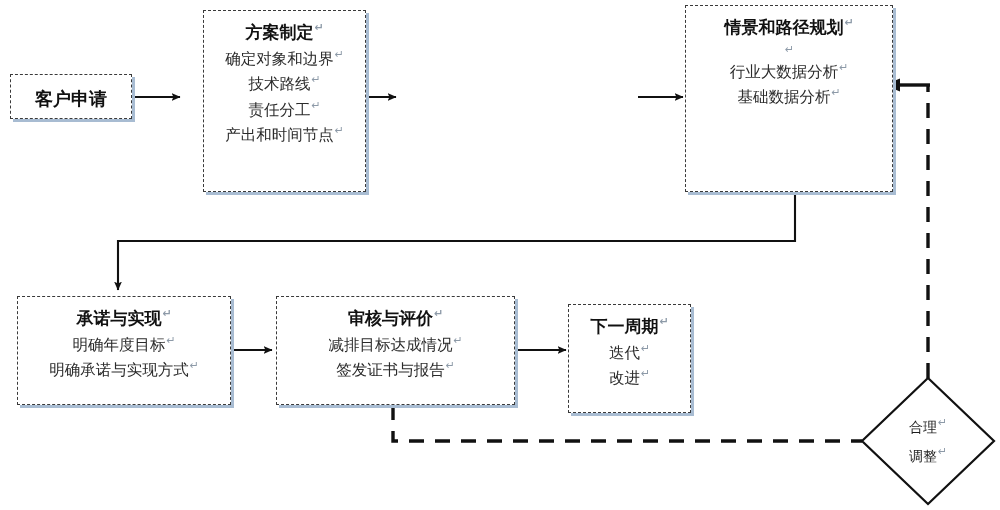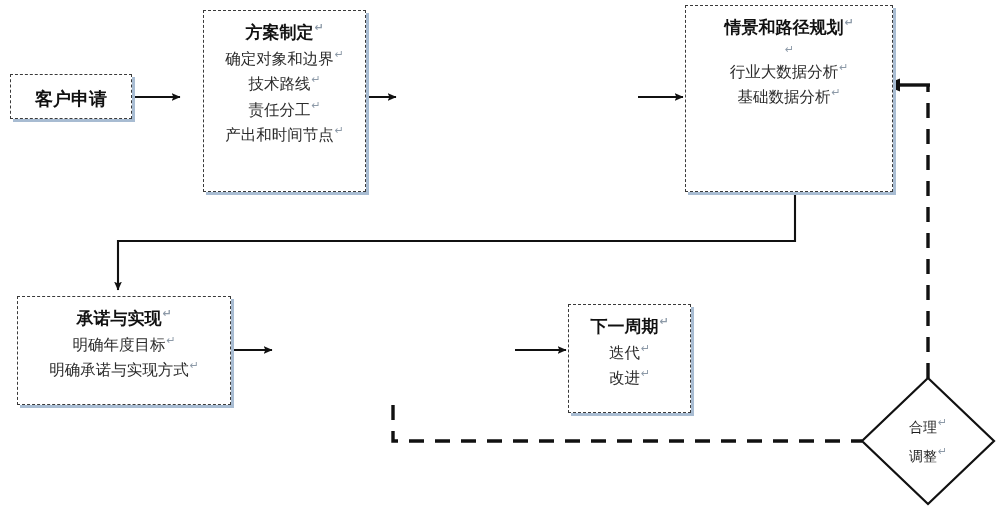--- a/index.html
+++ b/index.html
@@ -158,20 +158,25 @@
     <div class="line"><span>行业大数据分析</span><span class="pil">↵</span></div>
     <div class="line"><span>基础数据分析</span><span class="pil">↵</span></div>
   </div>
 
   <div class="node" style="left:8px; top:296px; width:214px; height:109px;margin-left:9px;">
     <div class="title"><span>承诺与实现</span><span class="pil">↵</span></div>
     <div class="line"><span>明确年度目标</span><span class="pil">↵</span></div>
     <div class="line"><span>明确承诺与实现方式</span><span class="pil">↵</span></div>
   </div>
 
+  <div class="node" style="left:276px; top:296px; width:239px; height:109px;">
+    <div class="title"><span>审核与评价</span><span class="pil">↵</span></div>
+    <div class="line"><span>减排目标达成情况</span><span class="pil">↵</span></div>
+    <div class="line"><span>签发证书与报告</span><span class="pil">↵</span></div>
+  </div>
 
   <div class="node" style="left:568px; top:304px; width:123px; height:109px;">
     <div class="title"><span>下一周期</span><span class="pil">↵</span></div>
     <div class="line"><span>迭代</span><span class="pil">↵</span></div>
     <div class="line"><span>改进</span><span class="pil">↵</span></div>
   </div>
 
   <div class="diamond-wrap" style="left:860px; top:376px; width:136px; height:130px;">
     <svg width="136" height="130" viewBox="0 0 136 130" xmlns="http://www.w3.org/2000/svg">
       <polygon points="68,2 134,65 68,128 2,65" fill="#ffffff" stroke="#111111" stroke-width="2.2"></polygon>

